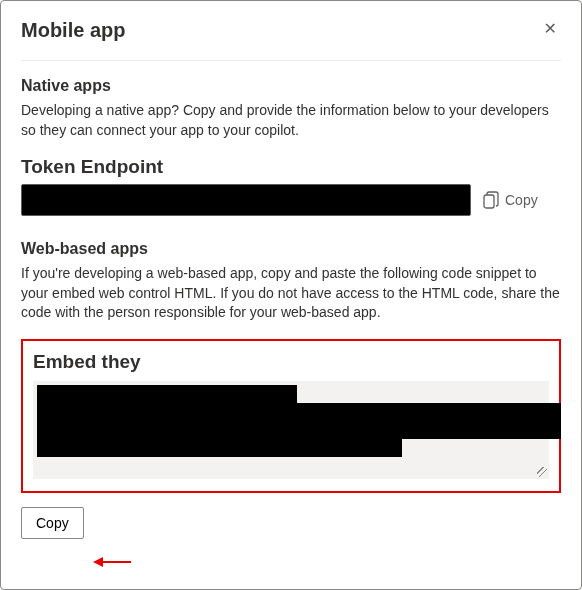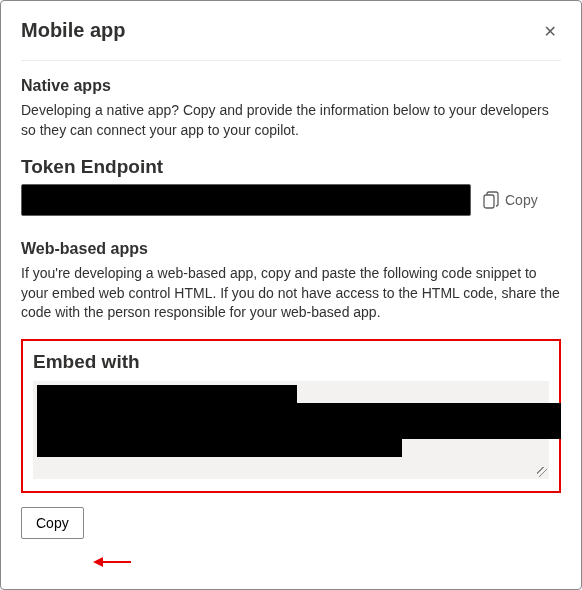--- a/index.html
+++ b/index.html
@@ -14,21 +14,21 @@
     width: 582px;
     height: 590px;
     border: 1px solid #8a8886;
     border-radius: 4px;
     padding: 18px 20px 20px 20px;
     position: relative;
   }
   .header {
     display: flex;
     justify-content: space-between;
-    align-items: flex-end;
+    align-items: flex-start;
   }
   .title {
     font-size: 20px;
     font-weight: 600;
     margin: 0;
   }
   .close-btn {
     font-size: 16px;
     color: #605e5c;
     cursor: pointer;
@@ -168,21 +168,21 @@
       </span>
       <span>Copy</span>
     </div>
   </div>
 
   
   <h2 class="section-title">Web-based apps</h2>
   <div class="section-desc">If you're developing a web-based app, copy and paste the following code snippet to your embed web control HTML. If you do not have access to the HTML code, share the code with the person responsible for your web-based app.</div>
 
   <div class="embed-group">
-    <label class="field-label" style="margin-bottom:8px;">Embed with</label>
+    <label class="field-label" style="margin-bottom:8px;">Embed they</label>
     <div class="redact-wrap">
       <div class="bar bar1"></div>
       <div class="bar bar2"></div>
       <div class="bar bar3"></div>
       <div class="bar bar4"></div>
     </div>
   </div>
 
   <button class="copy-btn">Copy</button>
 

